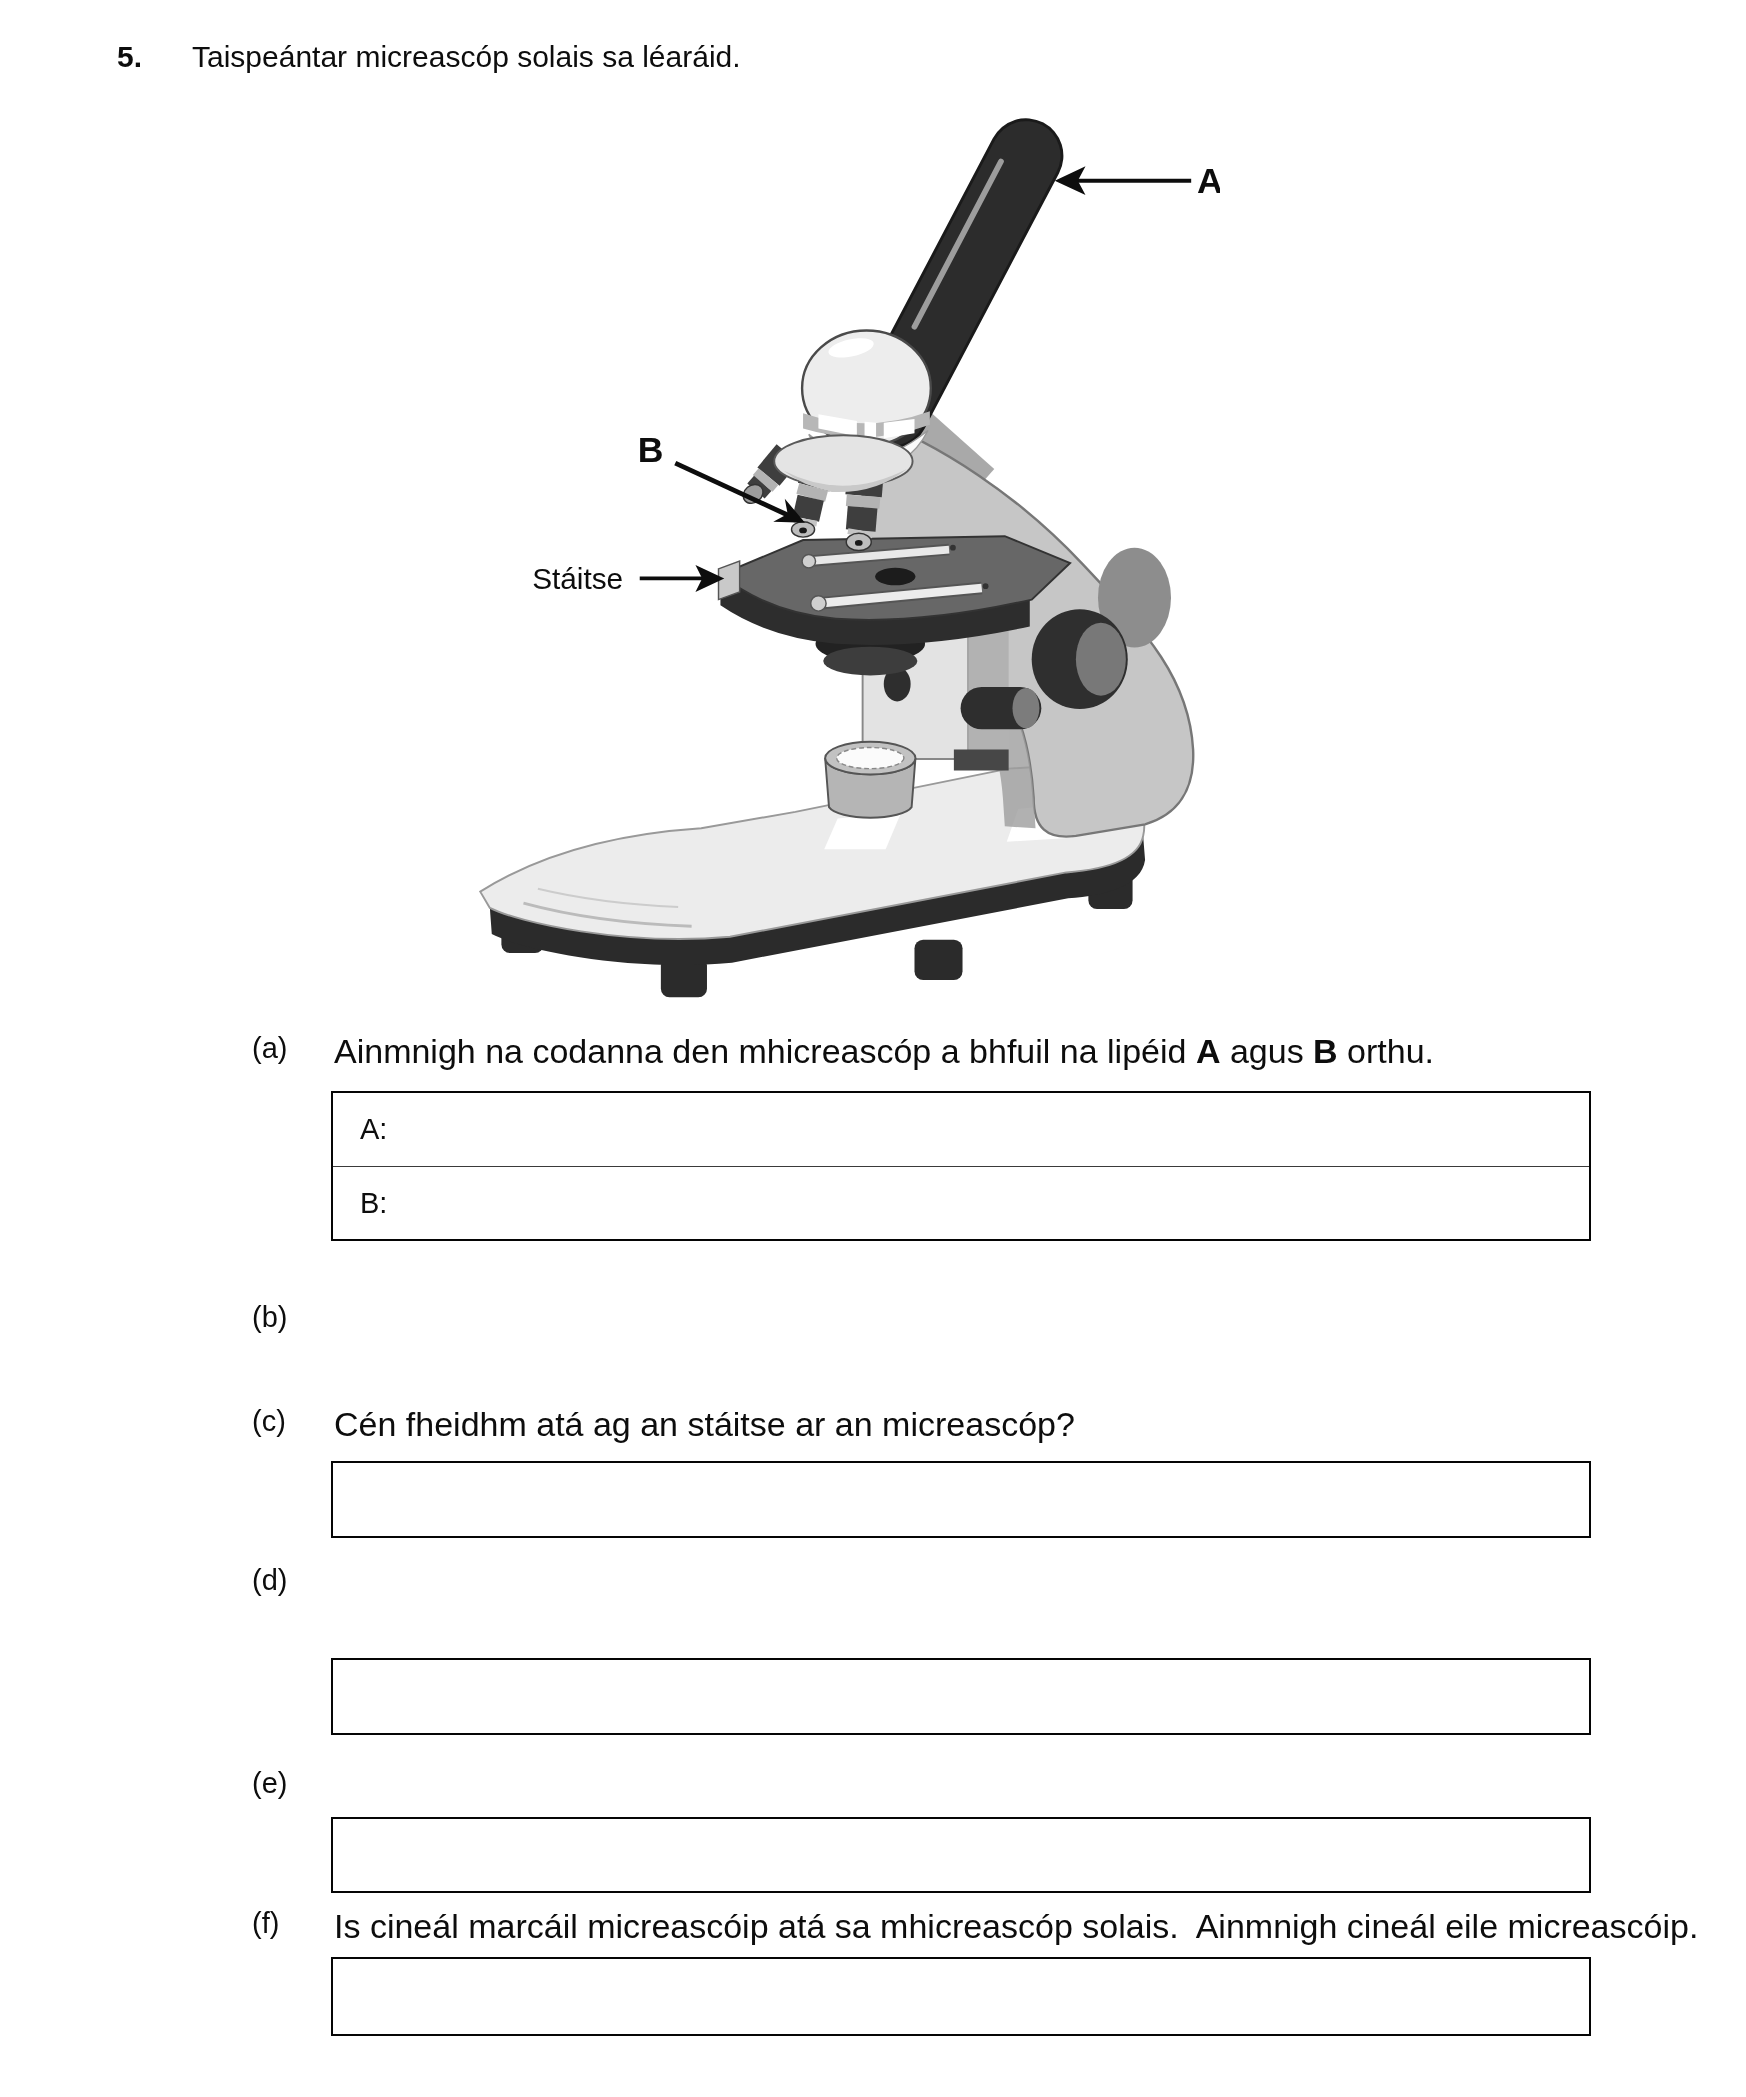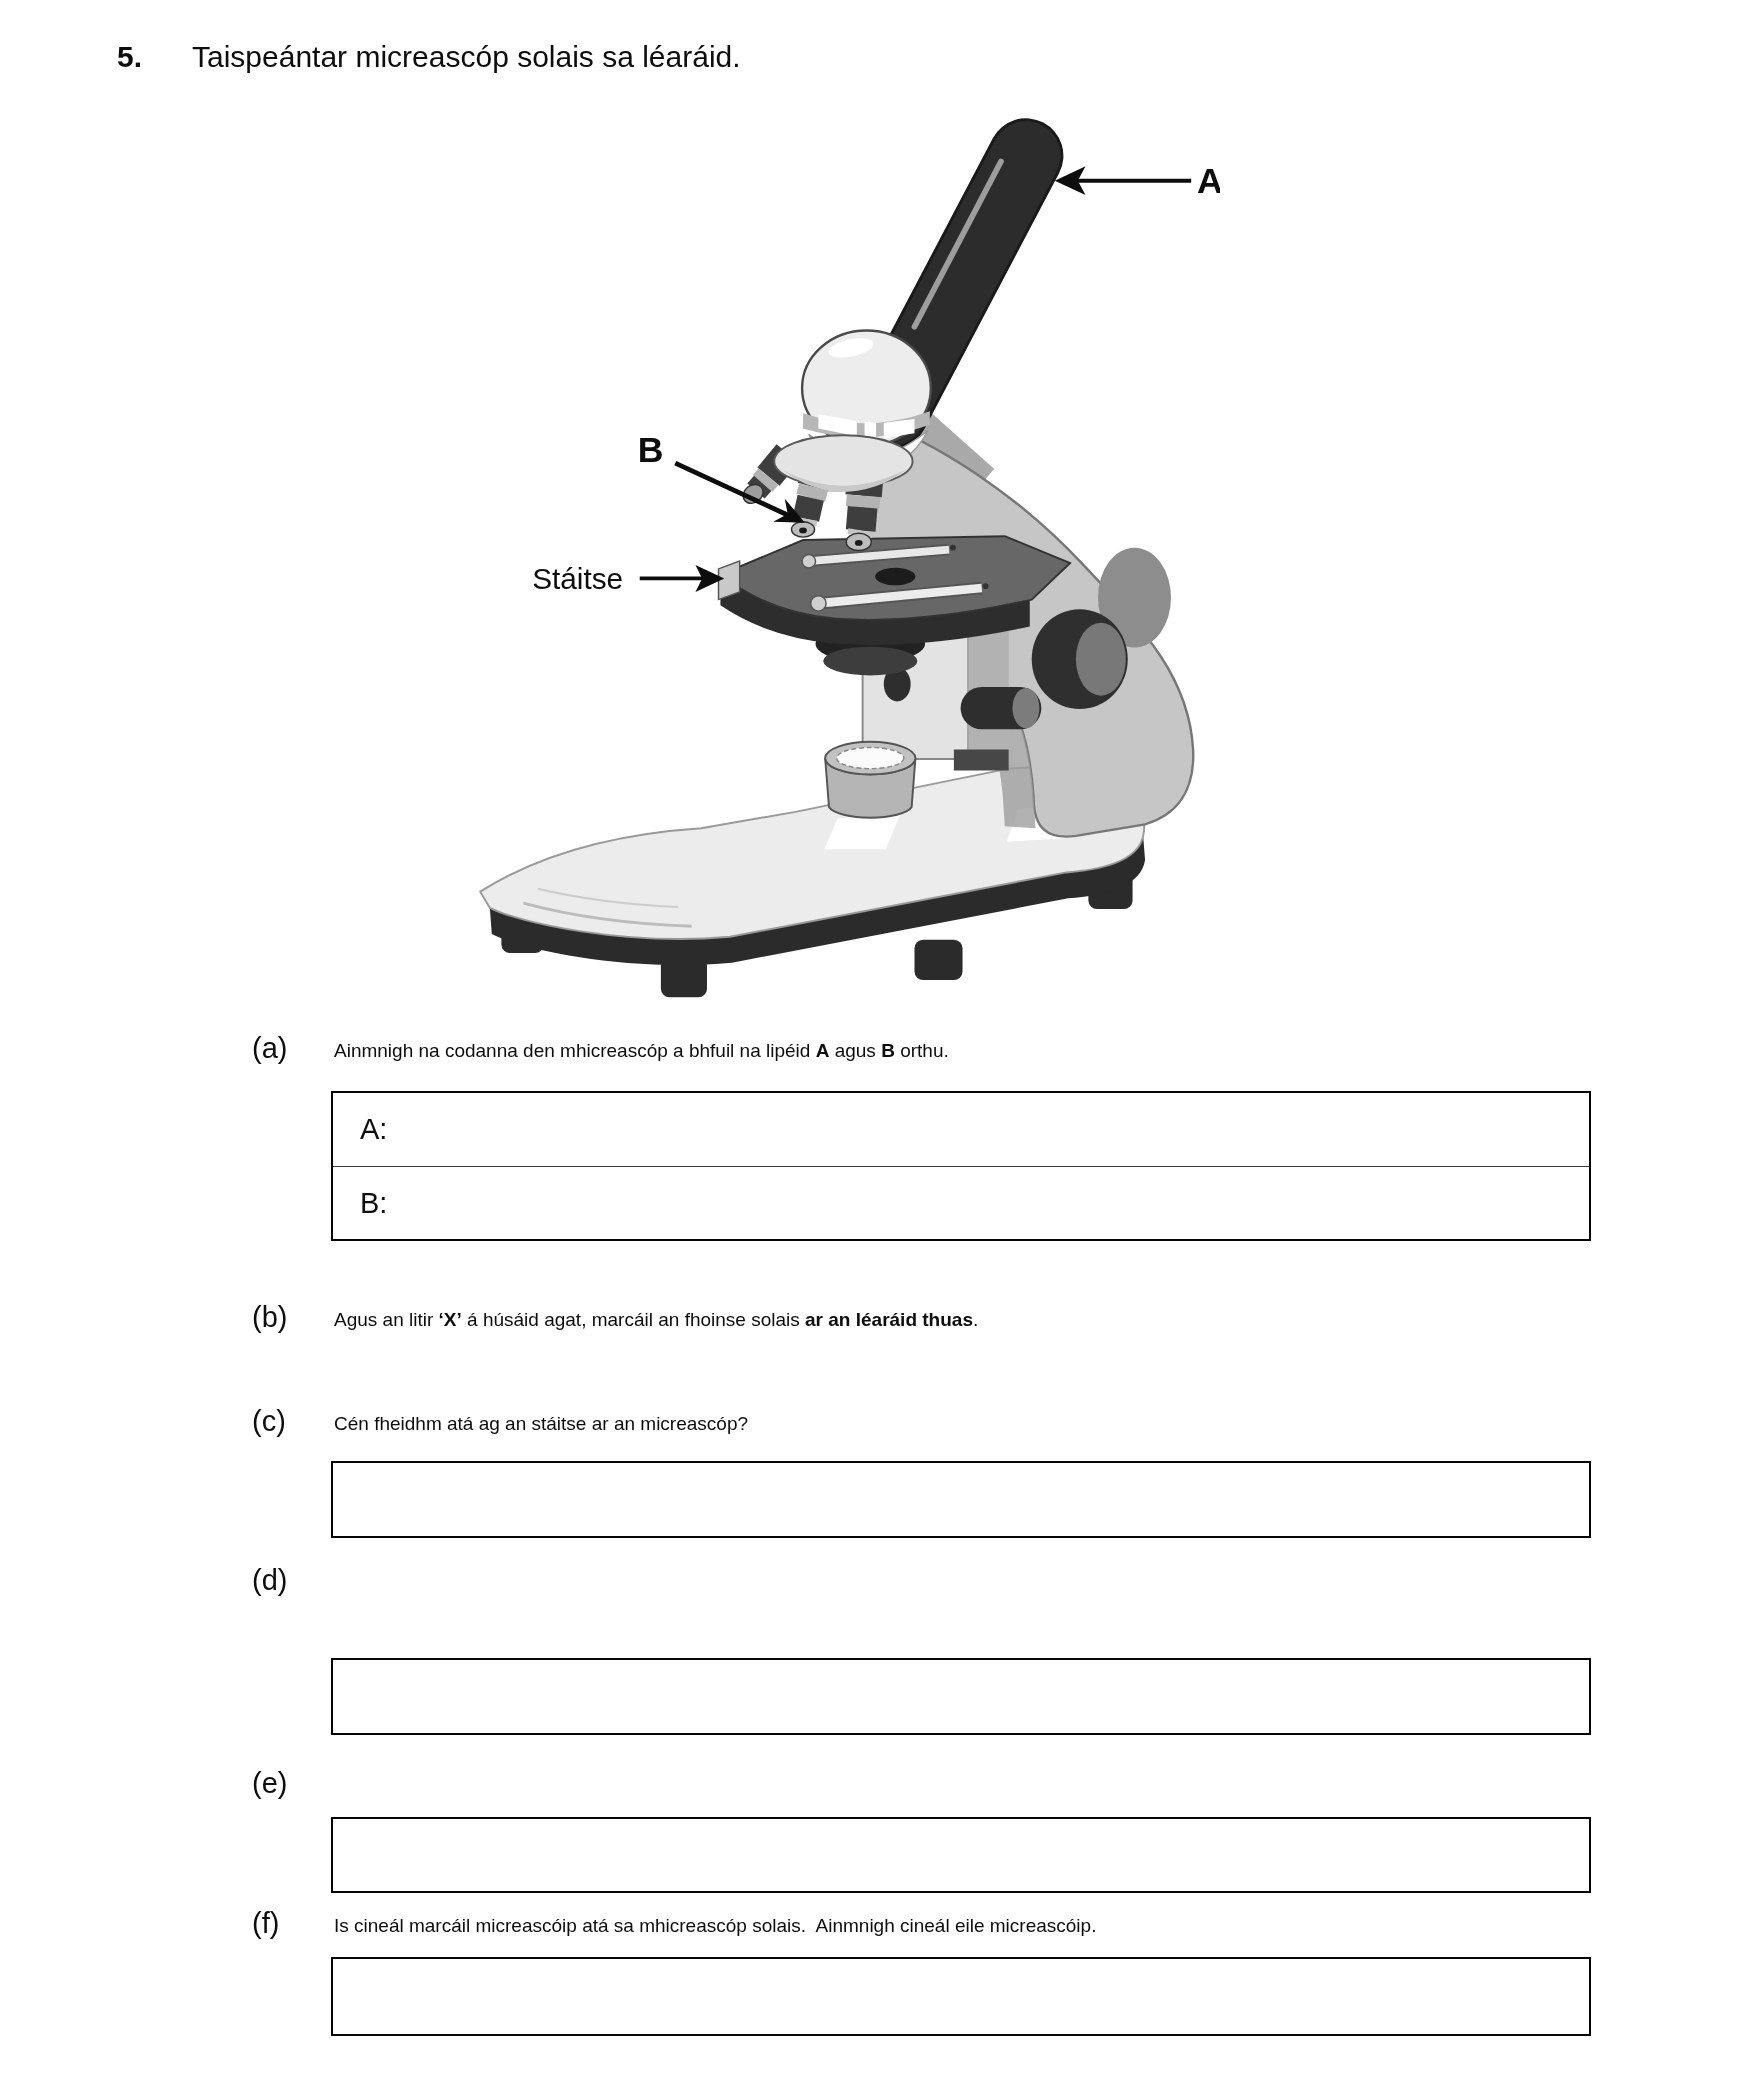--- a/index.html
+++ b/index.html
@@ -2,21 +2,21 @@
 <html><head>
 <meta charset="utf-8">
 <style>
   html,body{margin:0;padding:0;background:#888;}
   .page{position:relative;width:1747px;height:2097px;background:#ffffff;
         font-family:"Liberation Sans",sans-serif;color:#0d0d0d;overflow:hidden;}
   .qnum{position:absolute;left:117px;top:40px;font-size:30px;font-weight:bold;white-space:pre;}
   .qtitle{position:absolute;left:192px;top:40px;font-size:30px;white-space:pre;}
   .figure-wrap{position:absolute;left:413px;top:96px;width:807px;height:913px;}
   .qlabel{position:absolute;left:252px;font-size:29px;white-space:pre;}
-  .qtext{position:absolute;left:334px;font-size:19px;white-space:pre;line-height:38px;}
+  .qtext{position:absolute;left:334px;font-size:34px;white-space:pre;line-height:38px;}
   .qtext.wrap{white-space:normal;width:1191px;line-height:44px;}
   .abox{position:absolute;left:331px;width:1260px;border:2.9px solid #050505;background:#fff;box-sizing:border-box;}
   .abox .arow{height:73px;display:flex;align-items:center;padding-left:27px;font-size:29px;}
   .abox .arow.first{border-bottom:1.9px solid #3a3a3a;}
   #box-a{top:1091px;height:150px;}
   #box-c{top:1461px;height:77px;}
   #box-d{top:1658px;height:77px;}
   #box-e{top:1817px;height:76px;}
   #box-f{top:1957px;height:79px;}
   #q-a-label,#q-a-text{top:1032px;}
@@ -171,21 +171,20 @@
   <div class="abox" id="box-a">
     <div class="arow first">
       <span>A:</span>
     </div>
     <div class="arow">
       <span>B:</span>
     </div>
   </div>
 
   <span class="qlabel" id="q-b-label">(b)</span>
-  <span class="qtext" id="q-b-text"><span>Agus an litir </span><span style="font-weight: bold;">‘X’</span><span> á húsáid agat, marcáil an fhoinse solais </span><span style="font-weight: bold;">ar an léaráid thuas</span><span>.</span></span>
 
   <span class="qlabel" id="q-c-label">(c)</span>
   <span class="qtext" id="q-c-text"><span>Cén fheidhm atá ag an stáitse ar an micreascóp?</span></span>
   <div class="abox" id="box-c"></div>
 
   <span class="qlabel" id="q-d-label">(d)</span>
   <div class="abox" id="box-d"></div>
 
   <span class="qlabel" id="q-e-label">(e)</span>
   <div class="abox" id="box-e"></div>

